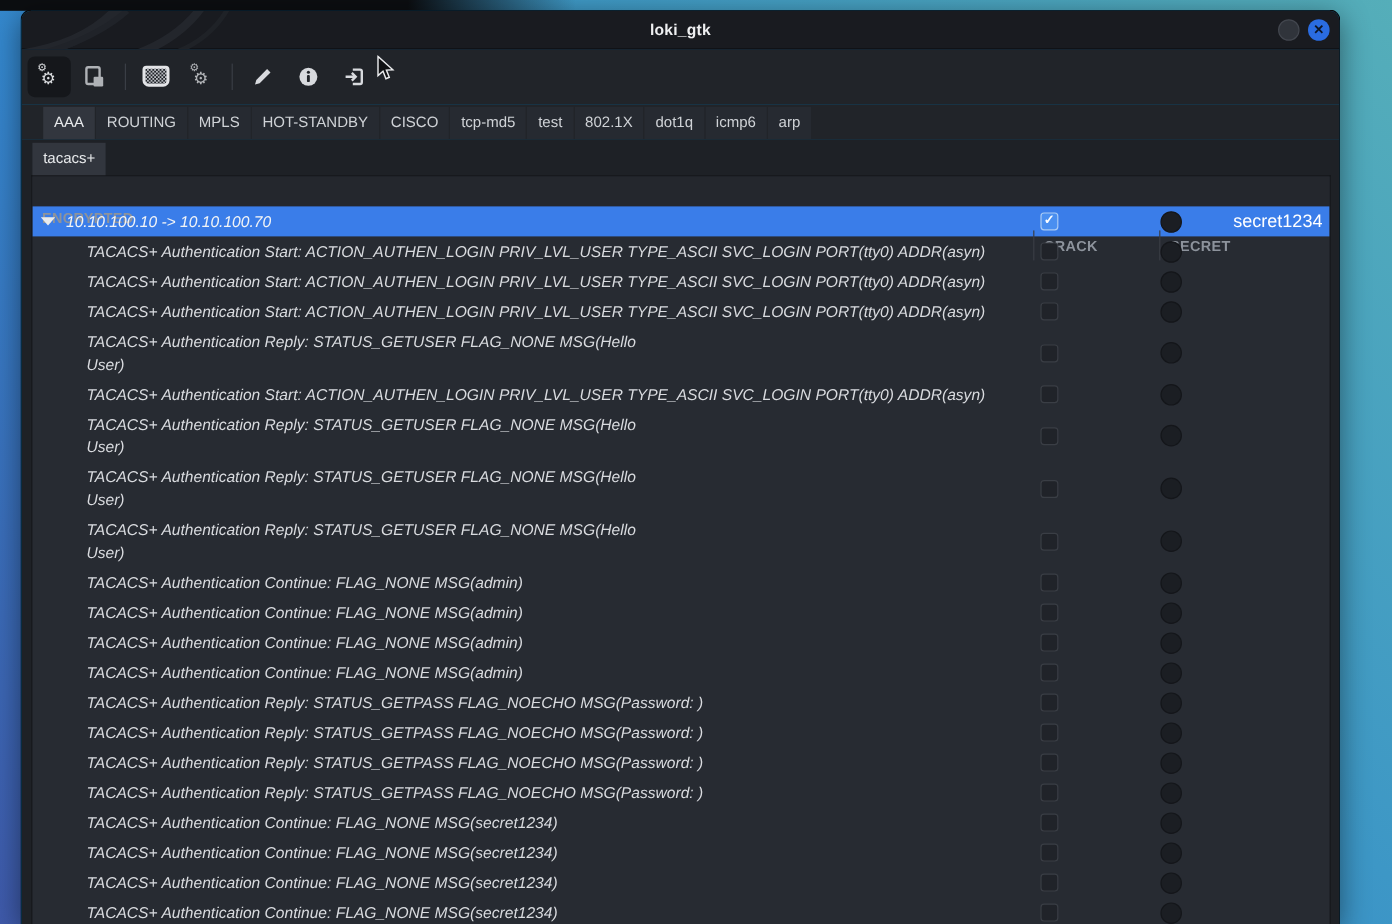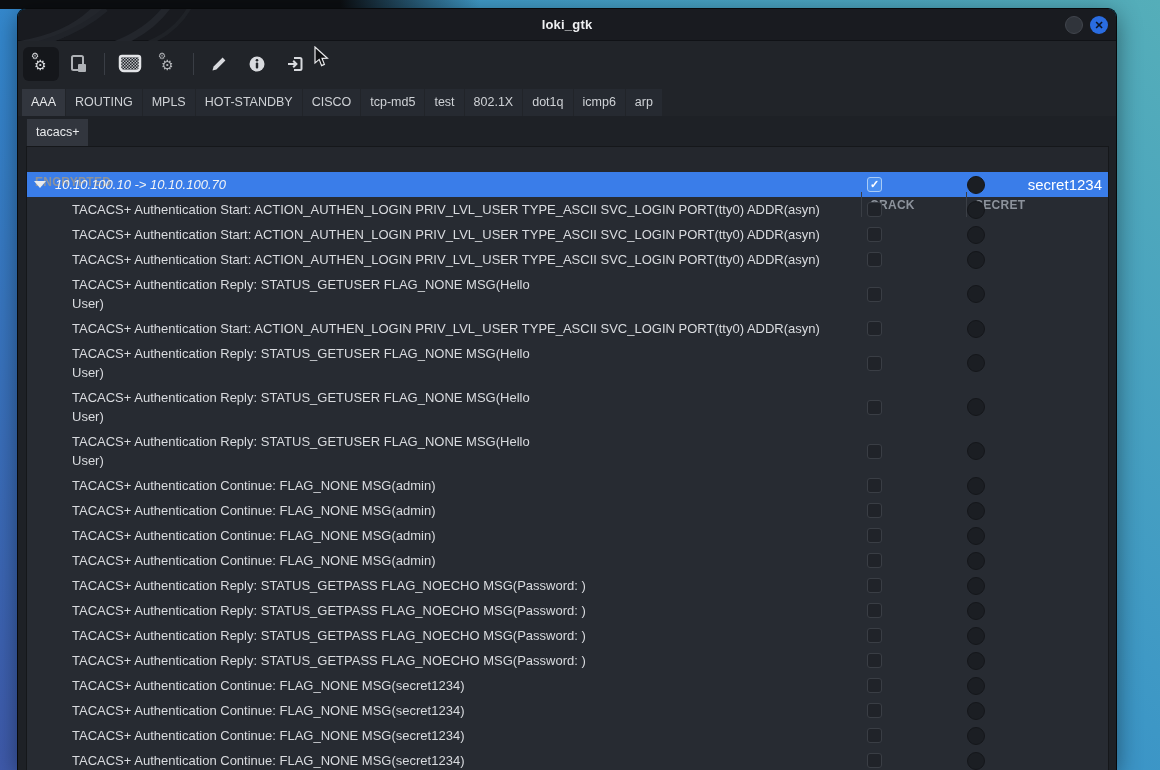--- a/index.html
+++ b/index.html
@@ -39,21 +39,21 @@
     display: flex; align-items: center; justify-content: center; color: #dcdee1;
   }
   .tool-btn.pressed { background: #15171b; }
   .tool-sep { width: 1px; height: 22px; background: #3a3e45; margin: 0 6px; }
   .gear-pair { position: relative; width: 20px; height: 20px; }
   .gear-big { position: absolute; left: 3px; top: 4px; font-size: 14px; line-height: 1; }
   .gear-small { position: absolute; left: 0px; top: -2px; font-size: 9px; line-height: 1; }
   .dim { opacity: .78; }
   .cursor { position: absolute; z-index: 50; }
   
-  .tab-bar { height: 29px; background: #212429; display: flex; align-items: flex-end; padding-left: 4px; }
+  .tab-bar { height: 29px; background: #212429; display: flex; align-items: flex-end; padding-left: 18px; }
   .tab {
     background: #262a31; color: #cfd2d6; font-size: 12.5px;
     padding: 6px 9px 7px 9px; margin-right: 1px; cursor: default; white-space: nowrap;
   }
   .tab.active { background: #32363e; color: #e8eaec; }
   .notebook { background: #1e2126; height: calc(100% - 107px); }
   .subtab-bar { height: 30px; display: flex; align-items: flex-end; padding-left: 9px; }
   
   .table {
     margin: 0 7px 0 8px; background: #272b32;
@@ -70,21 +70,21 @@
     padding: 0 8px; height: 25px; display: flex; align-items: center;
   }
   .th + .th { border-left: 1px solid #3a3e45; margin-top: 45px; }
   .trow.selected { background: #3a7de9; color: #ffffff; }
   .conn-cell { display: flex; align-items: center; color: #f2f4f6; font-style: italic; }
   .expander {
     width: 0; height: 0; margin: 0 9px 0 7px;
     border-left: 6px solid transparent; border-right: 6px solid transparent;
     border-top: 7px solid #e9ebee;
   }
-  .msg-text { padding: 3px 0 3px 45px; line-height: 19px; white-space: pre-line; color: #d9dbdf; }
+  .msg-text { padding: 3px 0 3px 45px; line-height: 19px; white-space: pre-line; color: #d9dbdf; font-style: italic; }
   .cell-enc, .cell-crack { display: flex; align-items: center; }
   .checkbox {
     width: 15px; height: 15px; border-radius: 3px; margin-left: 6px;
     background: #202329; border: 1px solid #3a3e45;
   }
   .checkbox.checked {
     background: #4a8ff0; border: 1px solid #a9cbf5; color: #ffffff;
     display: flex; align-items: center; justify-content: center;
     font-size: 11px; font-weight: bold; line-height: 1;
   }

